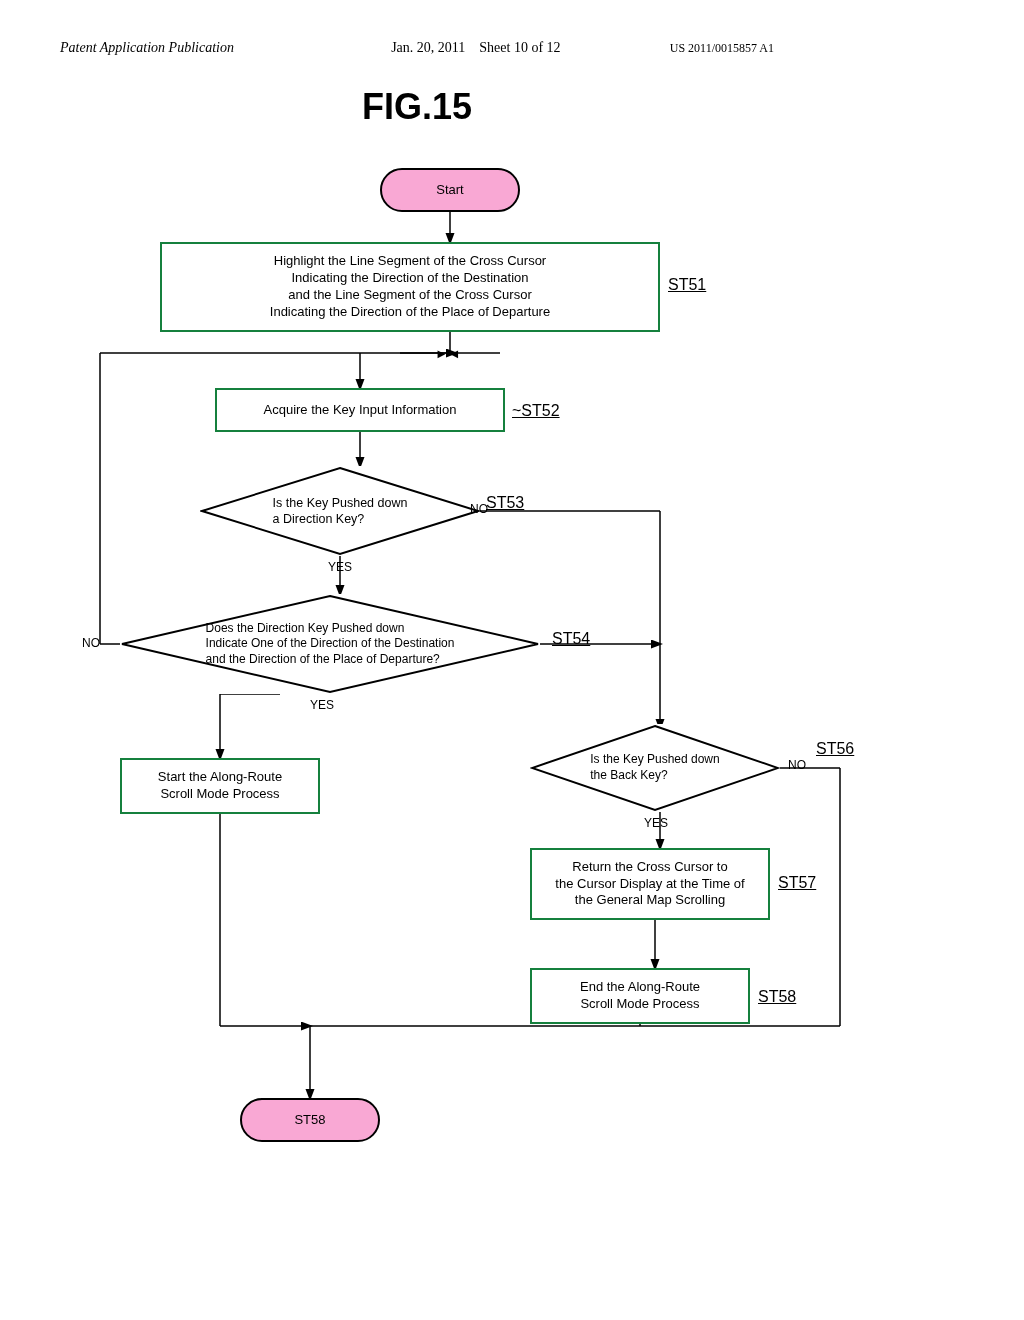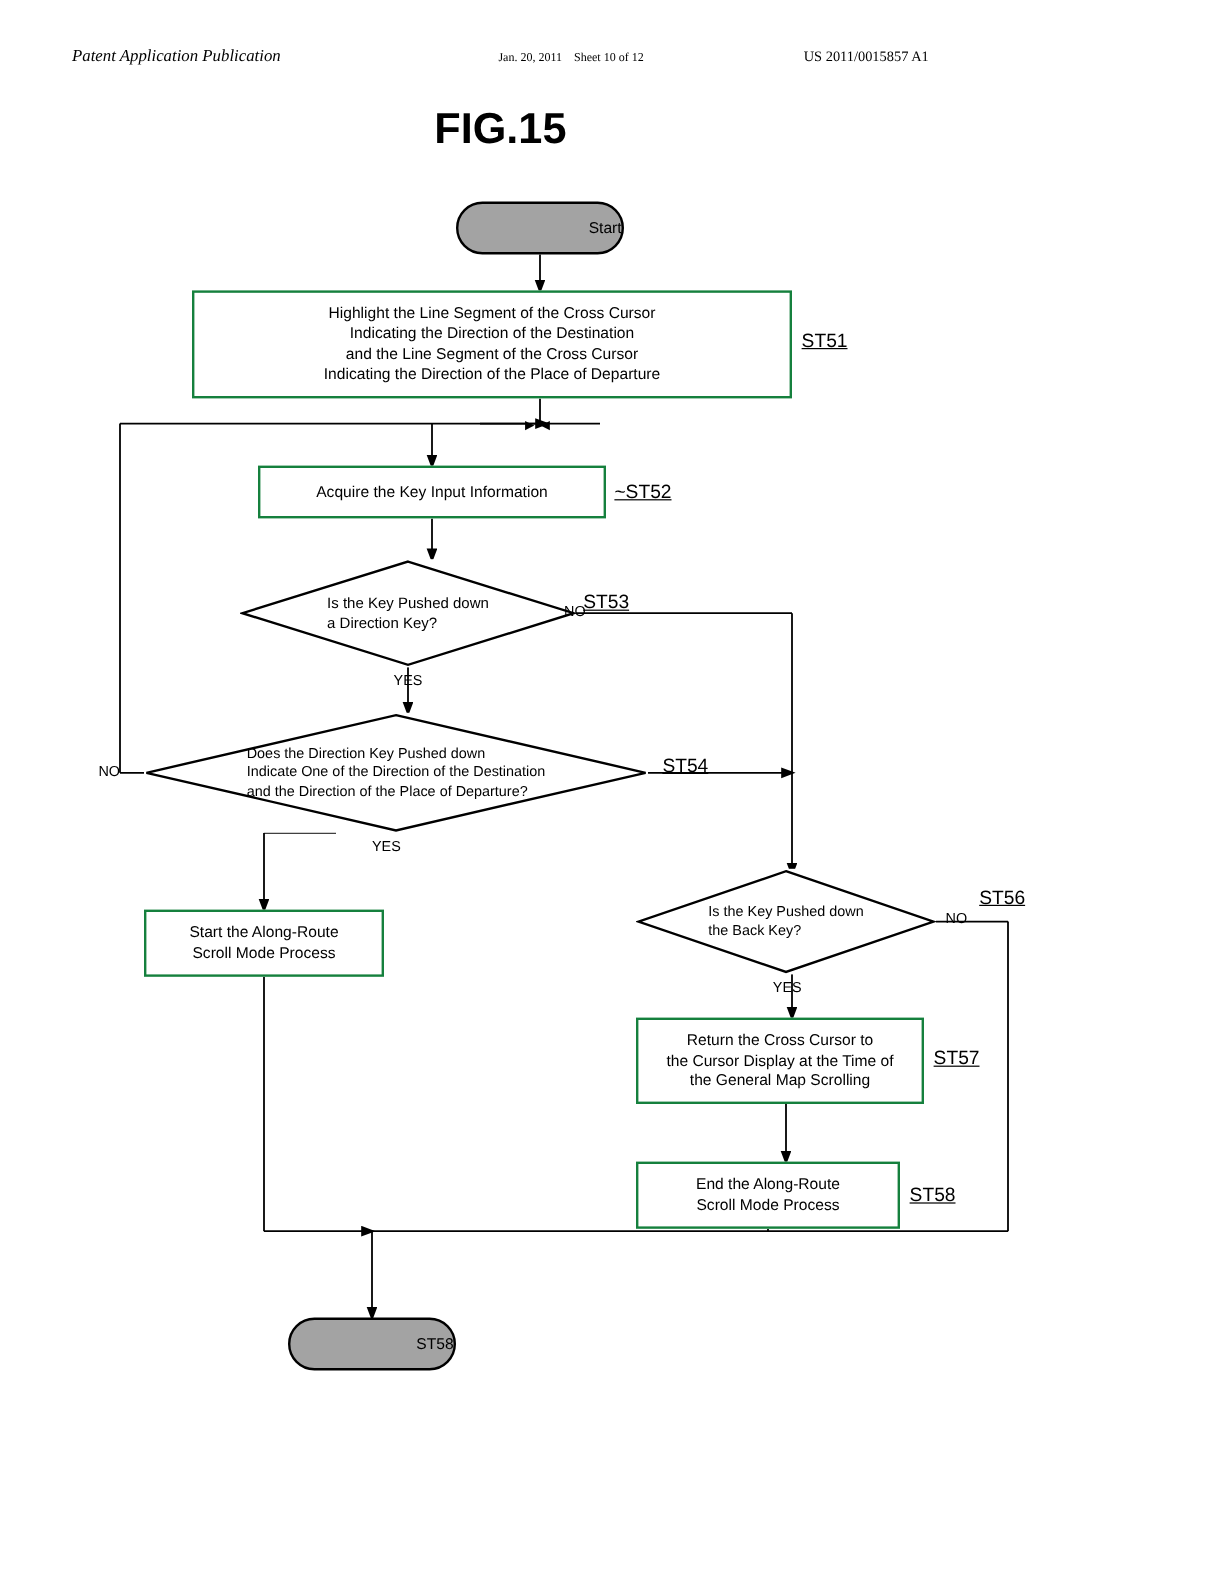--- a/index.html
+++ b/index.html
@@ -27,21 +27,21 @@
       border-bottom: none;
       margin-bottom: 10px;
     }
 
     .header-left {
       font-size: 14px;
       font-style: italic;
     }
 
     .header-center {
-      font-size: 10px;
+      font-size: 14px;
       margin-left: 48px;
     }
 
     .header-right {
       font-size: 12px;
     }
 
     .fig-title {
       text-align: center;
       font-size: 36px;
@@ -67,22 +67,21 @@
       text-align: center;
       font-size: 13px;
       font-family: Arial, sans-serif;
       line-height: 1.3;
     }
 
     
     .fc-rounded {
       border: 2px solid #000;
       border-radius: 50px;
-      background: #a3a3a3;
-      justify-content: flex-end;
+      background: #f9a8d4;
     }
 
     
     .fc-rect {
       border: 2px solid #15803d;
       background: #fff;
     }
 
     
     .fc-diamond {

